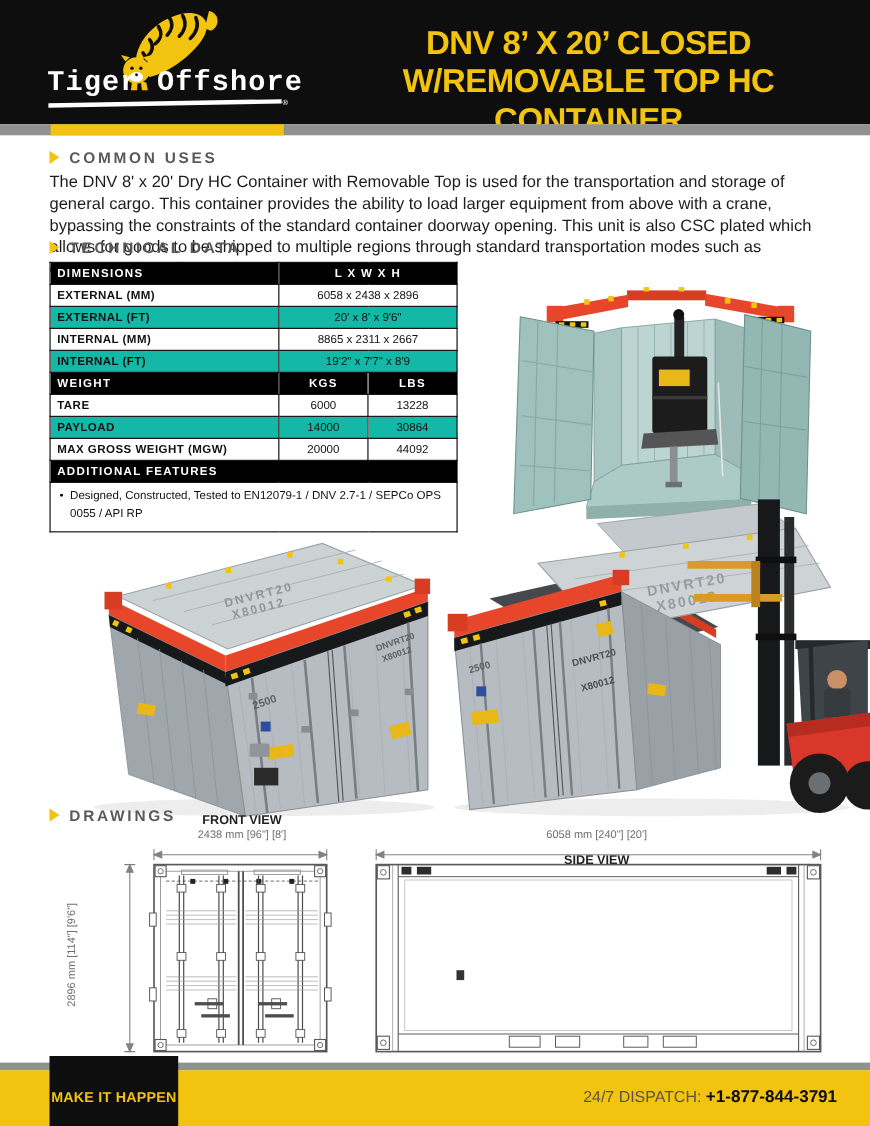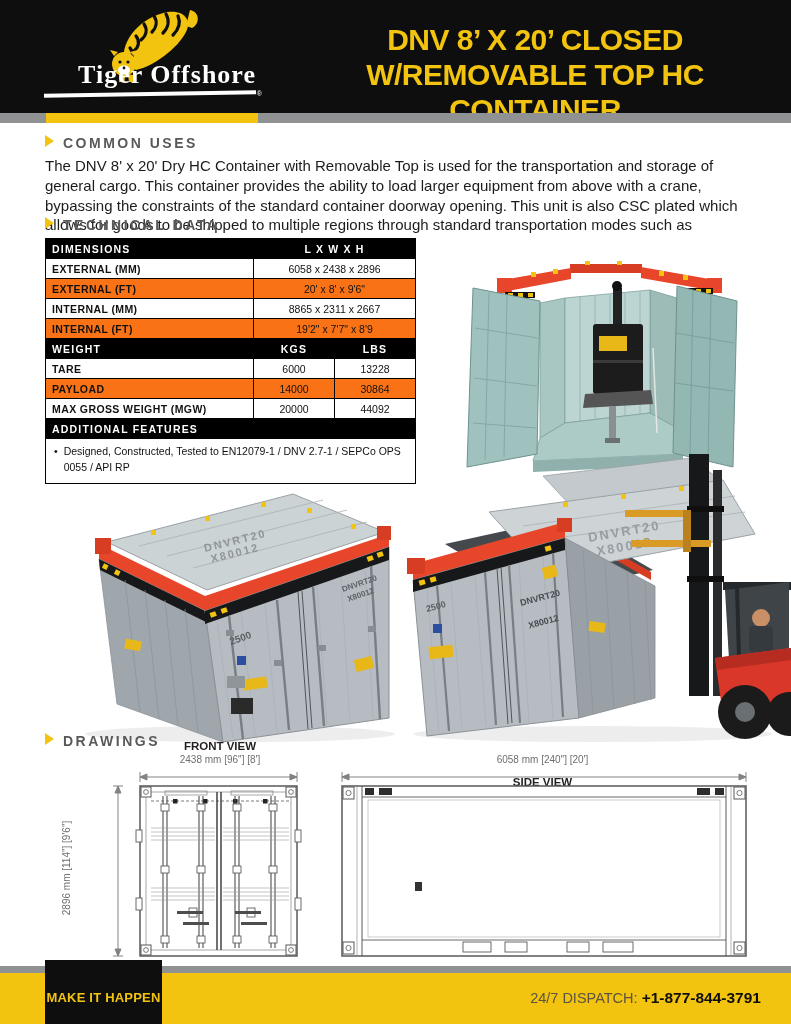--- a/index.html
+++ b/index.html
@@ -3,48 +3,48 @@
 <meta charset="utf-8">
 <style>
   html,body{margin:0;padding:0;background:#fff;}
   .page{position:relative;width:791px;height:1024px;background:#fff;overflow:hidden;
         font-family:"Liberation Sans",sans-serif;color:#231f20;}
 
   
   .header{position:absolute;left:0;top:0;width:791px;height:113px;background:#0e0e0e;}
   .logo{position:absolute;left:42px;top:4px;width:218px;height:106px;}
   .logo-tiger{position:absolute;left:52px;top:0px;width:116px;height:78px;}
-  .logo-text{position:absolute;left:16px;top:56px;width:218px;text-align:center;
-             font-family:Liberation Serif, serif;color:#fff;font-weight:bold;
+  .logo-text{position:absolute;left:1px;top:56px;width:218px;text-align:center;
+             font-family:Liberation Mono, monospace;color:#fff;font-weight:bold;
              font-size:26px;letter-spacing:1px;white-space:nowrap;}
   .logo-underline{position:absolute;left:2px;top:88px;width:212px;height:4px;background:#fff;
                   transform:skewY(-1deg);}
   .logo-reg{position:absolute;right:-2px;top:86px;color:#fff;font-size:7px;}
   .title{position:absolute;left:290px;top:22px;width:490px;text-align:center;
          color:#f2c40f;font-weight:bold;font-size:30px;line-height:35px;letter-spacing:-0.5px;}
   .stripe{position:absolute;left:0;top:113px;width:791px;height:10px;background:#8f9193;}
   .stripe-yellow{position:absolute;left:46px;top:0;width:212px;height:10px;background:#f2c40f;}
 
   
-  .sec-heading{position:absolute;display:flex;gap:9px;}
+  .sec-heading{position:absolute;display:flex;align-items:center;gap:9px;}
   .tri{width:0;height:0;border-left:9px solid #f2c40f;border-top:6px solid transparent;
        border-bottom:6px solid transparent;}
   .sec-heading span{font-weight:bold;font-size:14px;letter-spacing:2.5px;color:#58595b;}
 
   .common-body{position:absolute;left:45px;top:156px;width:704px;font-size:15px;
                line-height:1.32;color:#1c1c1c;}
 
   
   .tdtable{position:absolute;left:45px;top:238px;width:371px;border-collapse:collapse;
            font-size:10.5px;color:#111;table-layout:fixed;}
   .tdtable td{border:1.7px solid #000;height:19px;padding:0 6px;overflow:hidden;}
   .tdtable tr.hdr td{background:#000;color:#fff;font-weight:bold;letter-spacing:1.2px;font-size:10.5px;}
   .tdtable td.lbl{font-weight:bold;letter-spacing:0.4px;}
   .tdtable td.val{text-align:center;}
-  .tdtable tr.alt td{background:#f97316;}
+  .tdtable tr.alt td{background:#14b8a6;}
   .tdtable tr.feat-hdr td{background:#000;color:#fff;font-weight:bold;letter-spacing:1.2px;margin-left:41px;}
   .tdtable td.features{height:auto;padding:5px 8px 7px 8px;line-height:1.5;font-size:10.5px;}
   .feat-line{display:flex;gap:6px;}
 
   
   .dwg-title{position:absolute;text-align:center;font-weight:bold;font-size:11.5px;color:#231f20;}
   .dwg-dim{position:absolute;text-align:center;font-size:10px;color:#6d6e71;}
   .fv-vwrap{position:absolute;left:58px;top:778px;width:16px;height:180px;}
   .fv-vwrap span{position:absolute;top:50%;left:50%;transform:translate(-50%,-50%) rotate(-90deg);
                  white-space:nowrap;font-size:10px;color:#6d6e71;}

